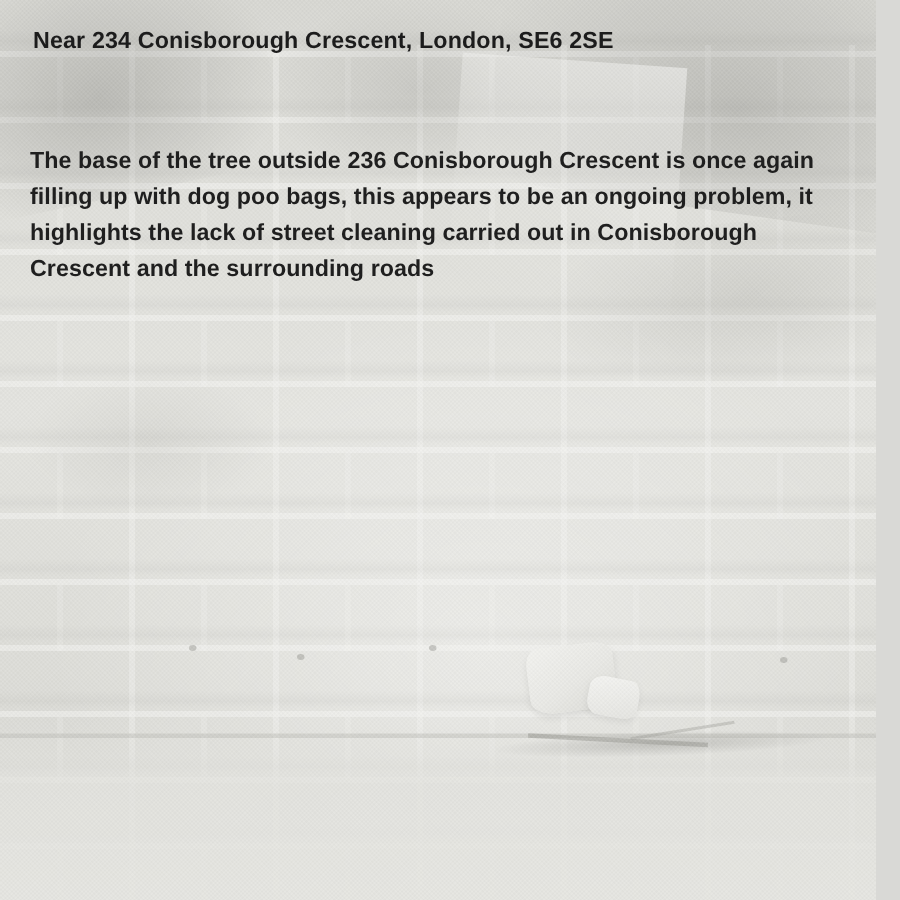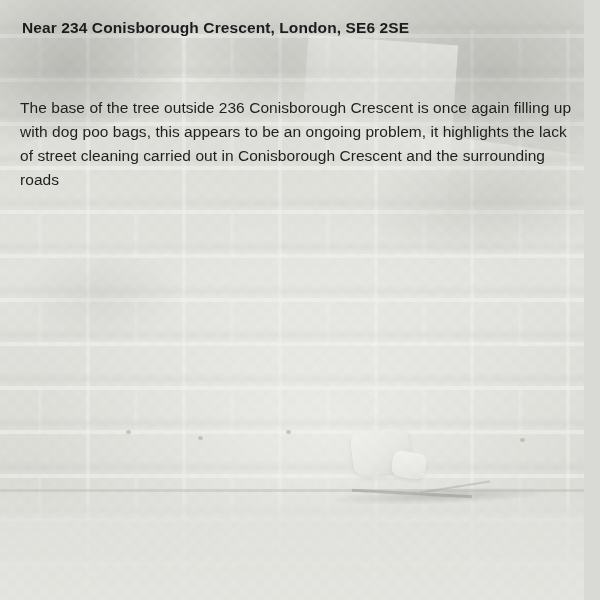--- a/index.html
+++ b/index.html
@@ -219,21 +219,21 @@
     color: #1c1c1c;
     letter-spacing: 0.1px;
     line-height: 20px;
   }
   .report-body {
     position: absolute;
     left: 20px;
     top: 96px;
     width: 552px;
     font-size: 15.5px;
-    font-weight: normal;
+    font-weight: bold;
     color: #1f1f1f;
     line-height: 24px;
     letter-spacing: 0.05px;
     white-space: pre-wrap;
   }
 </style>
 </head>
 <body>
 
 <div id="report-card">

